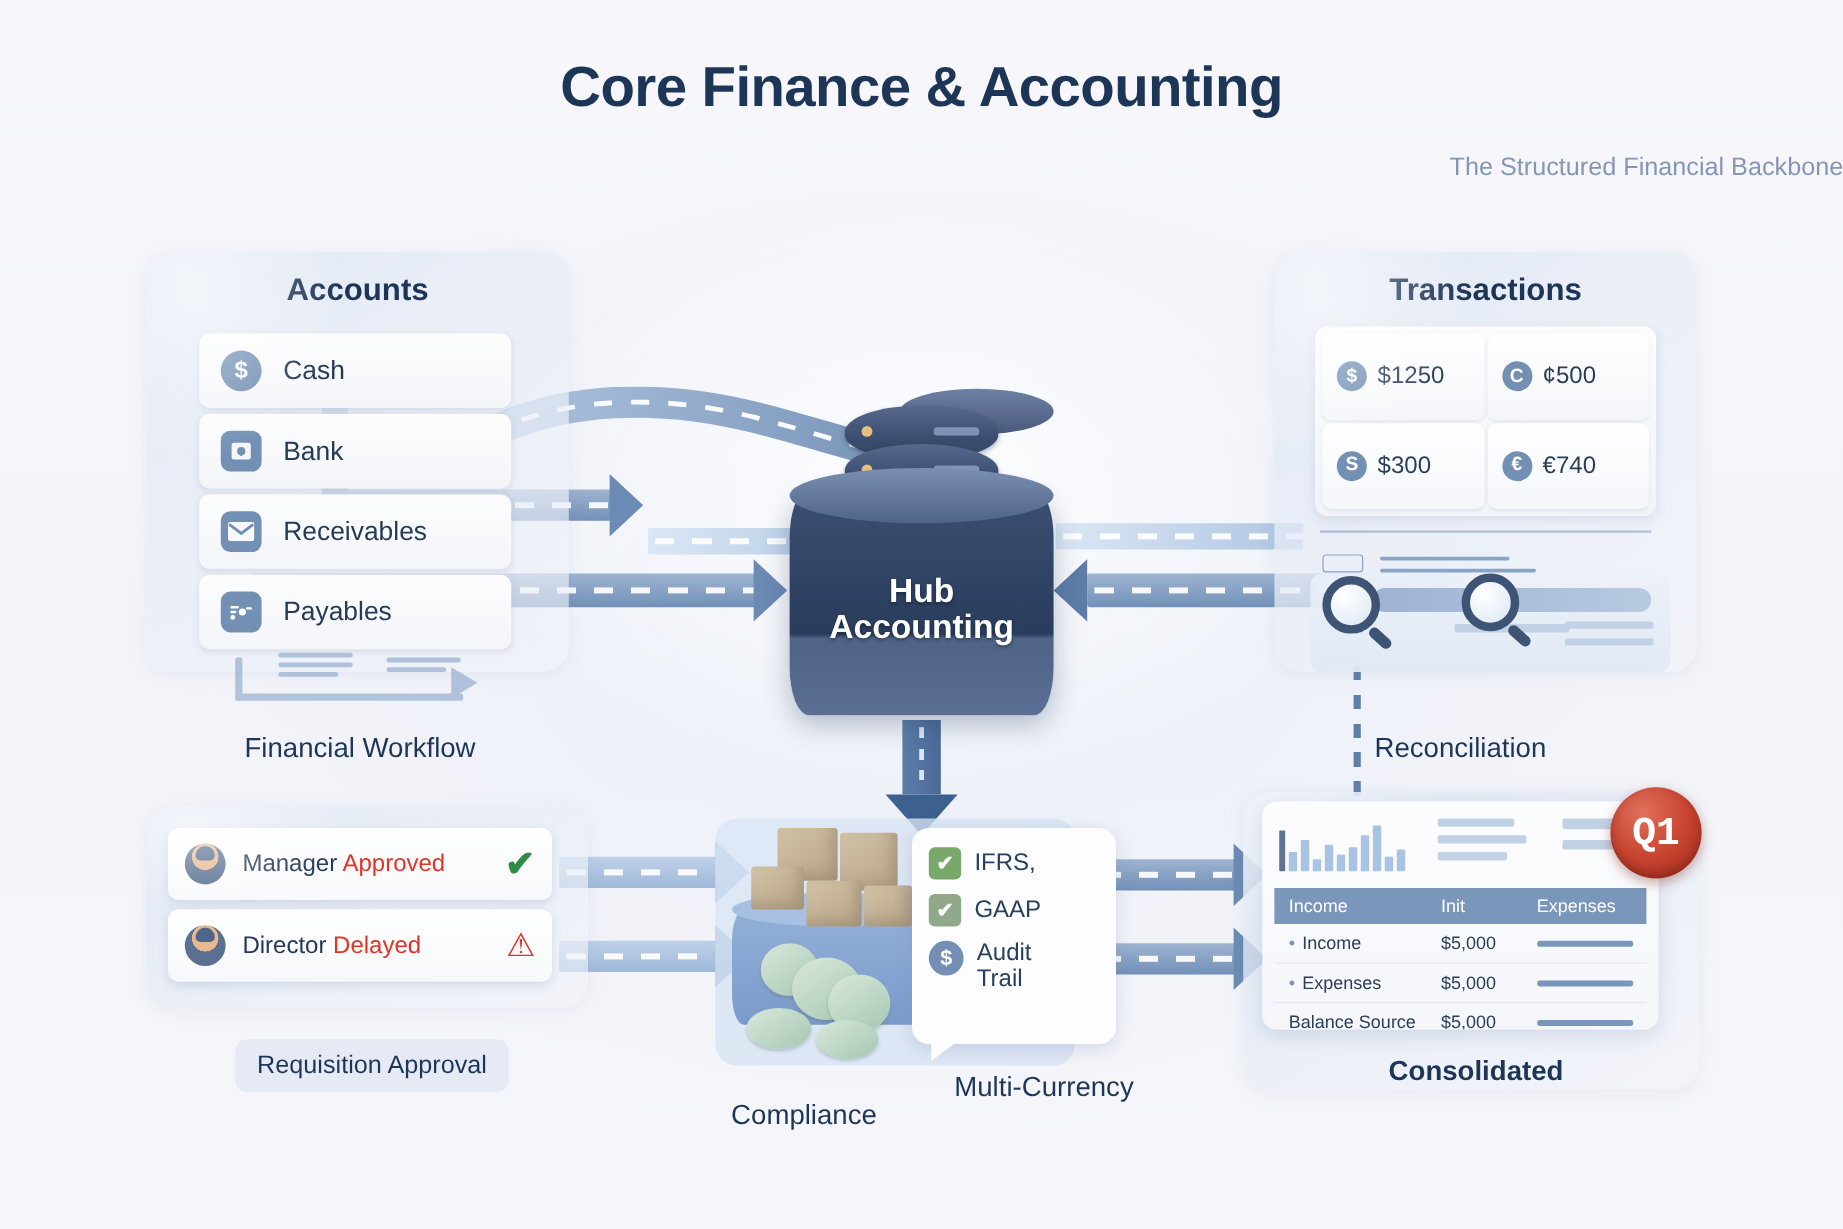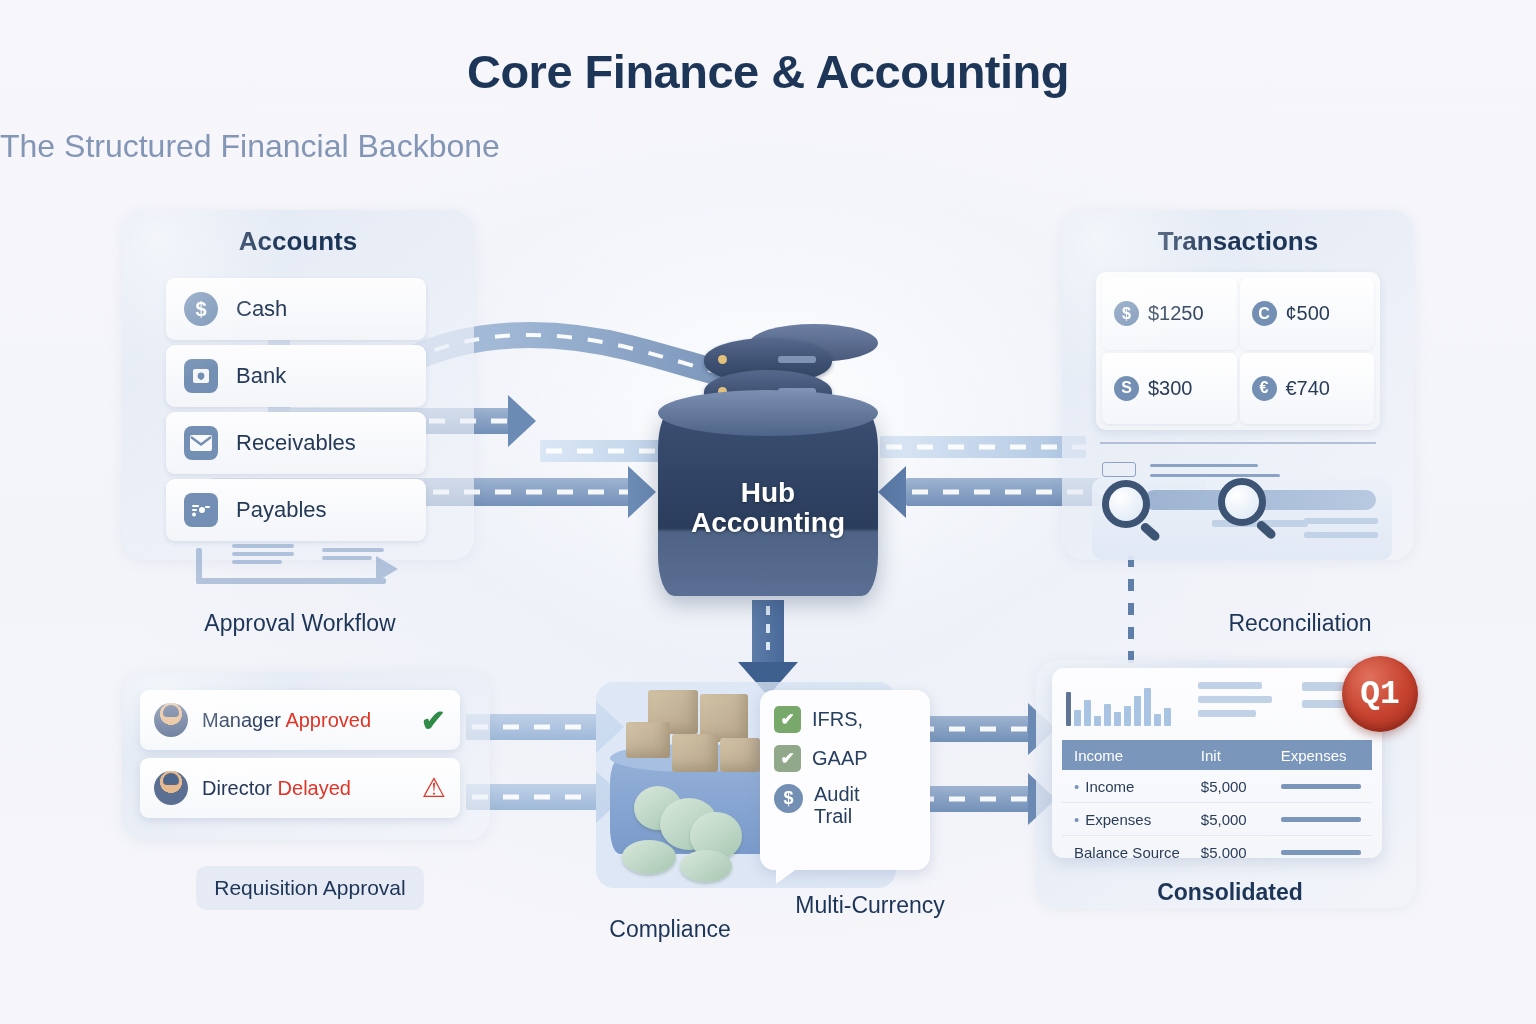--- a/index.html
+++ b/index.html
@@ -20,22 +20,22 @@
 
   
   .title {
     position: absolute; left: 0; right: 0; top: 44px;
     text-align: center;
     font-size: 47px; font-weight: bold;
     color: #1d3557; letter-spacing: -0.5px;
   }
   .subtitle {
     position: absolute; left: 0; right: 0; top: 128px;
-    text-align: left;
-    font-size: 32px; color: #8496b5; font-weight: normal;
+    text-align: right;
+    font-size: 21px; color: #8496b5; font-weight: normal;
   }
 
   
   .panel {
     position: absolute;
     border-radius: 22px;
     background: linear-gradient(145deg, rgba(223,231,243,0.88) 0%, rgba(233,238,247,0.72) 55%, rgba(240,243,249,0.6) 100%);
     box-shadow: 0 2px 14px rgba(120,140,175,0.10);
   }
   .panel::after {
@@ -170,21 +170,21 @@
 
   
   #recon-dash { position:absolute; left:1128px; top:555px; width:6px; height:112px;
     background: repeating-linear-gradient(180deg,#5f7fa8 0 12px, transparent 12px 24px); border-radius:3px; }
 
   
   .sec-label {
     position:absolute; font-size:23px; color:#1d3557; font-weight:normal; text-align:center;
   }
   #lbl-approval { left:120px; top:610px; width:360px; }
-  #lbl-recon    { left:1120px; top:610px; width:360px; }
+  #lbl-recon    { left:1037px; top:610px; width:360px; }
   #lbl-compliance { left:560px; top:916px; width:220px; }
   #lbl-multicur   { left:740px; top:892px; width:260px; }
   #lbl-statements { left:1040px; top:878px; width:380px; line-height:1.3; font-weight:bold; }
 
   .chip {
     position:absolute; left:196px; top:866px; width:228px; height:44px;
     border-radius:10px; background: rgba(222,230,242,.7);
     display:flex; align-items:center; justify-content:center;
     font-size:21px; color:#1d3557;
   }
@@ -490,21 +490,21 @@
   <div id="wf-glyph">
     <div class="ln" style="left:0;top:6px;width:6px;height:36px;"></div>
     <div class="ln" style="left:0;top:36px;width:190px;height:6px;"></div>
     <div class="ln" style="left:36px;top:2px;width:62px;height:4px;"></div>
     <div class="ln" style="left:36px;top:10px;width:62px;height:4px;"></div>
     <div class="ln" style="left:36px;top:18px;width:50px;height:4px;"></div>
     <div class="ln" style="left:126px;top:6px;width:62px;height:4px;"></div>
     <div class="ln" style="left:126px;top:14px;width:50px;height:4px;"></div>
     <div class="ar"></div>
   </div>
-  <div class="sec-label" id="lbl-approval">Approval Workflow</div>
+  <div class="sec-label" id="lbl-approval">Financial Workflow</div>
 
   <div class="panel" id="panel-approval">
     <div class="appr-row" id="appr-1">
       <div class="avatar"></div>
       <div class="appr-text">
         <span>Manager</span>
         <span class="status">Approved</span>
       </div>
       <div class="mark-ok">✔</div>
     </div>

